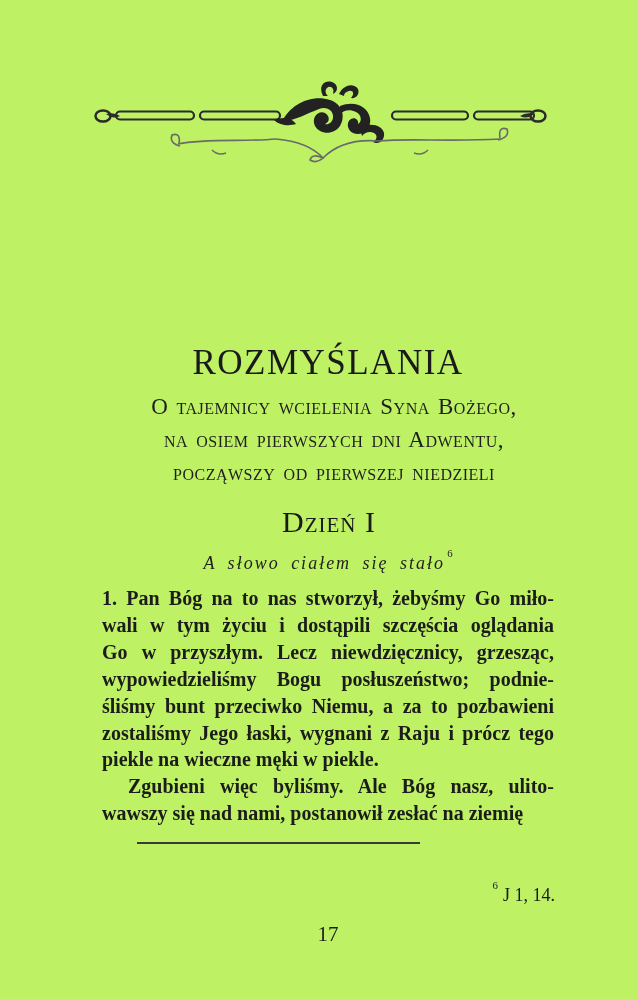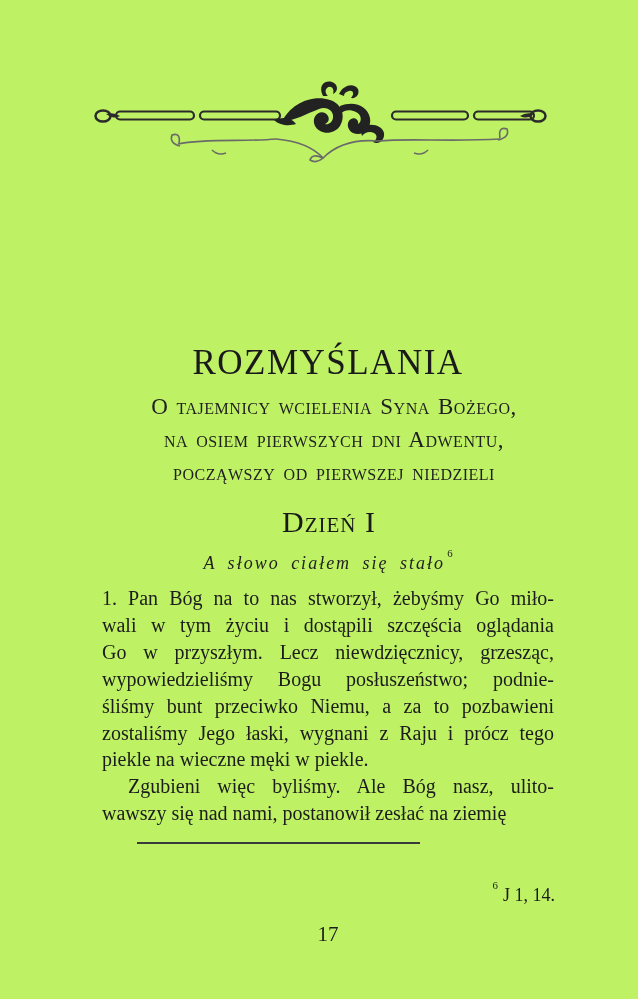--- a/index.html
+++ b/index.html
@@ -89,20 +89,21 @@
     left: 102px;
     top: 585px;
     width: 452px;
     font-size: 20px;
     line-height: 26.9px;
     color: #1c1c1c;
   }
   .body-text .line {
     text-align: justify;
     text-align-last: justify;
+    font-weight: bold;
   }
   .body-text .line.para-last {
     text-align-last: left;
   }
   .body-text .line.indent {
     text-indent: 26px;
   }
   .footnote-rule {
     position: absolute;
     left: 137px;

